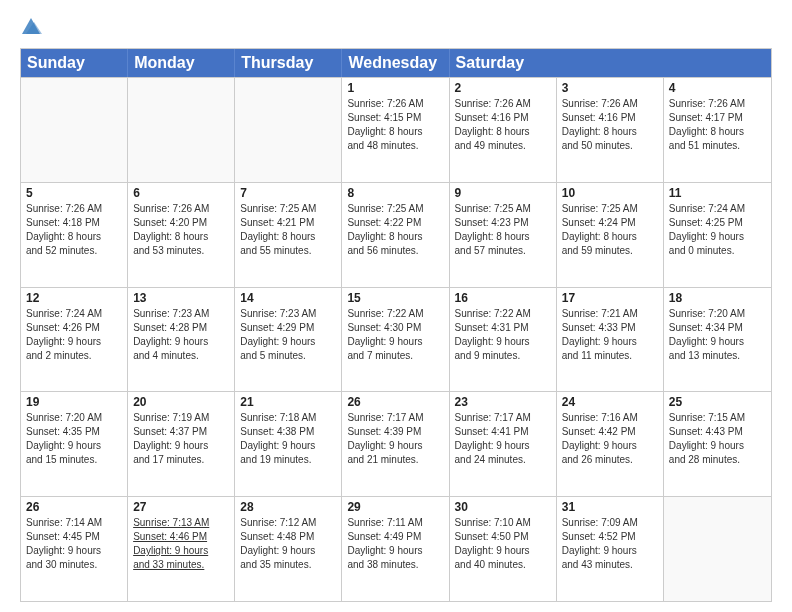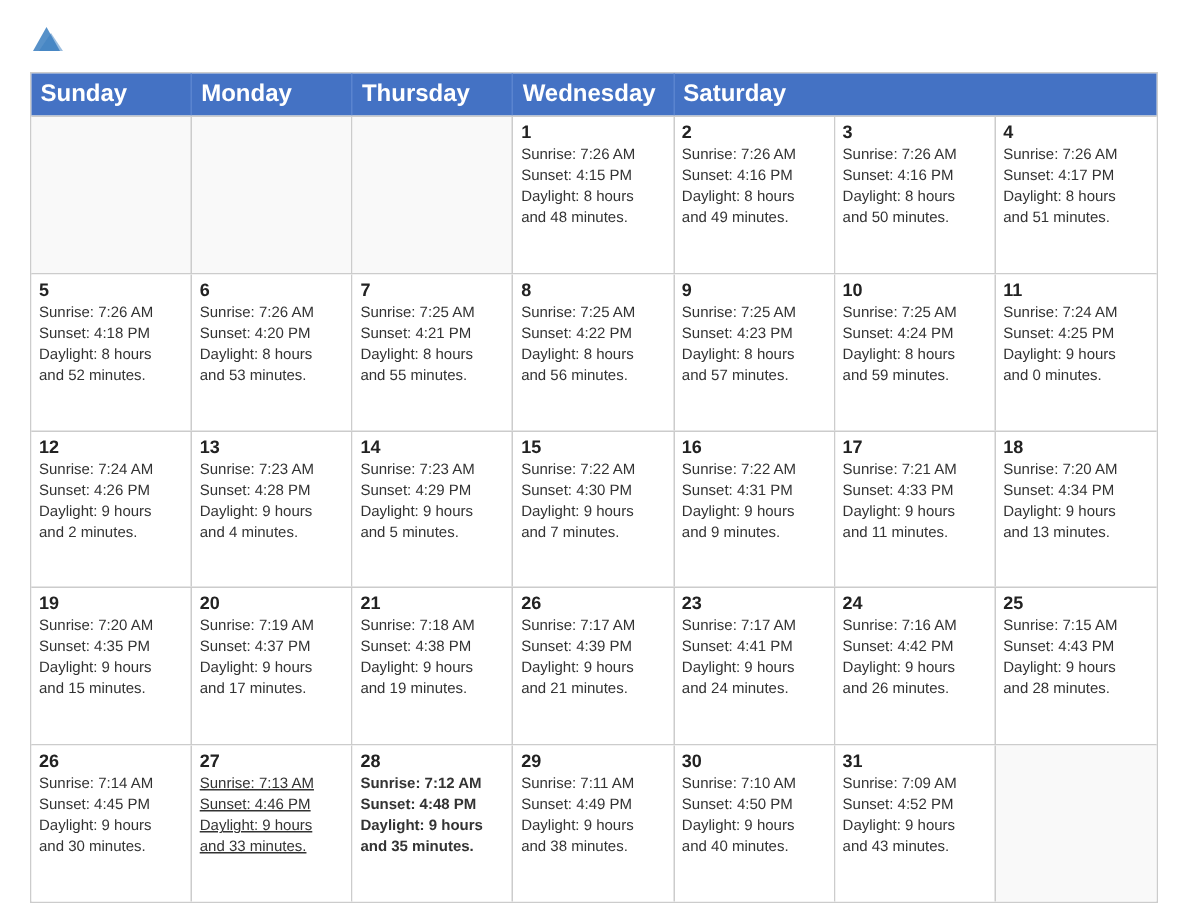--- a/index.html
+++ b/index.html
@@ -340,21 +340,21 @@
           </div>
           <div class="cal-cell">
             <div class="day-num">27</div>
             <div class="cell-text" style="white-space: pre-line; text-decoration: underline;">Sunrise: 7:13 AM
 Sunset: 4:46 PM
 Daylight: 9 hours
 and 33 minutes.</div>
           </div>
           <div class="cal-cell">
             <div class="day-num">28</div>
-            <div class="cell-text" style="white-space: pre-line; font-weight: bold;">Sunrise: 7:12 AM
+            <div class="cell-text" style="white-space: pre-line;">Sunrise: 7:12 AM
 Sunset: 4:48 PM
 Daylight: 9 hours
 and 35 minutes.</div>
           </div>
           <div class="cal-cell">
             <div class="day-num">29</div>
             <div class="cell-text" style="white-space: pre-line;">Sunrise: 7:11 AM
 Sunset: 4:49 PM
 Daylight: 9 hours
 and 38 minutes.</div>

